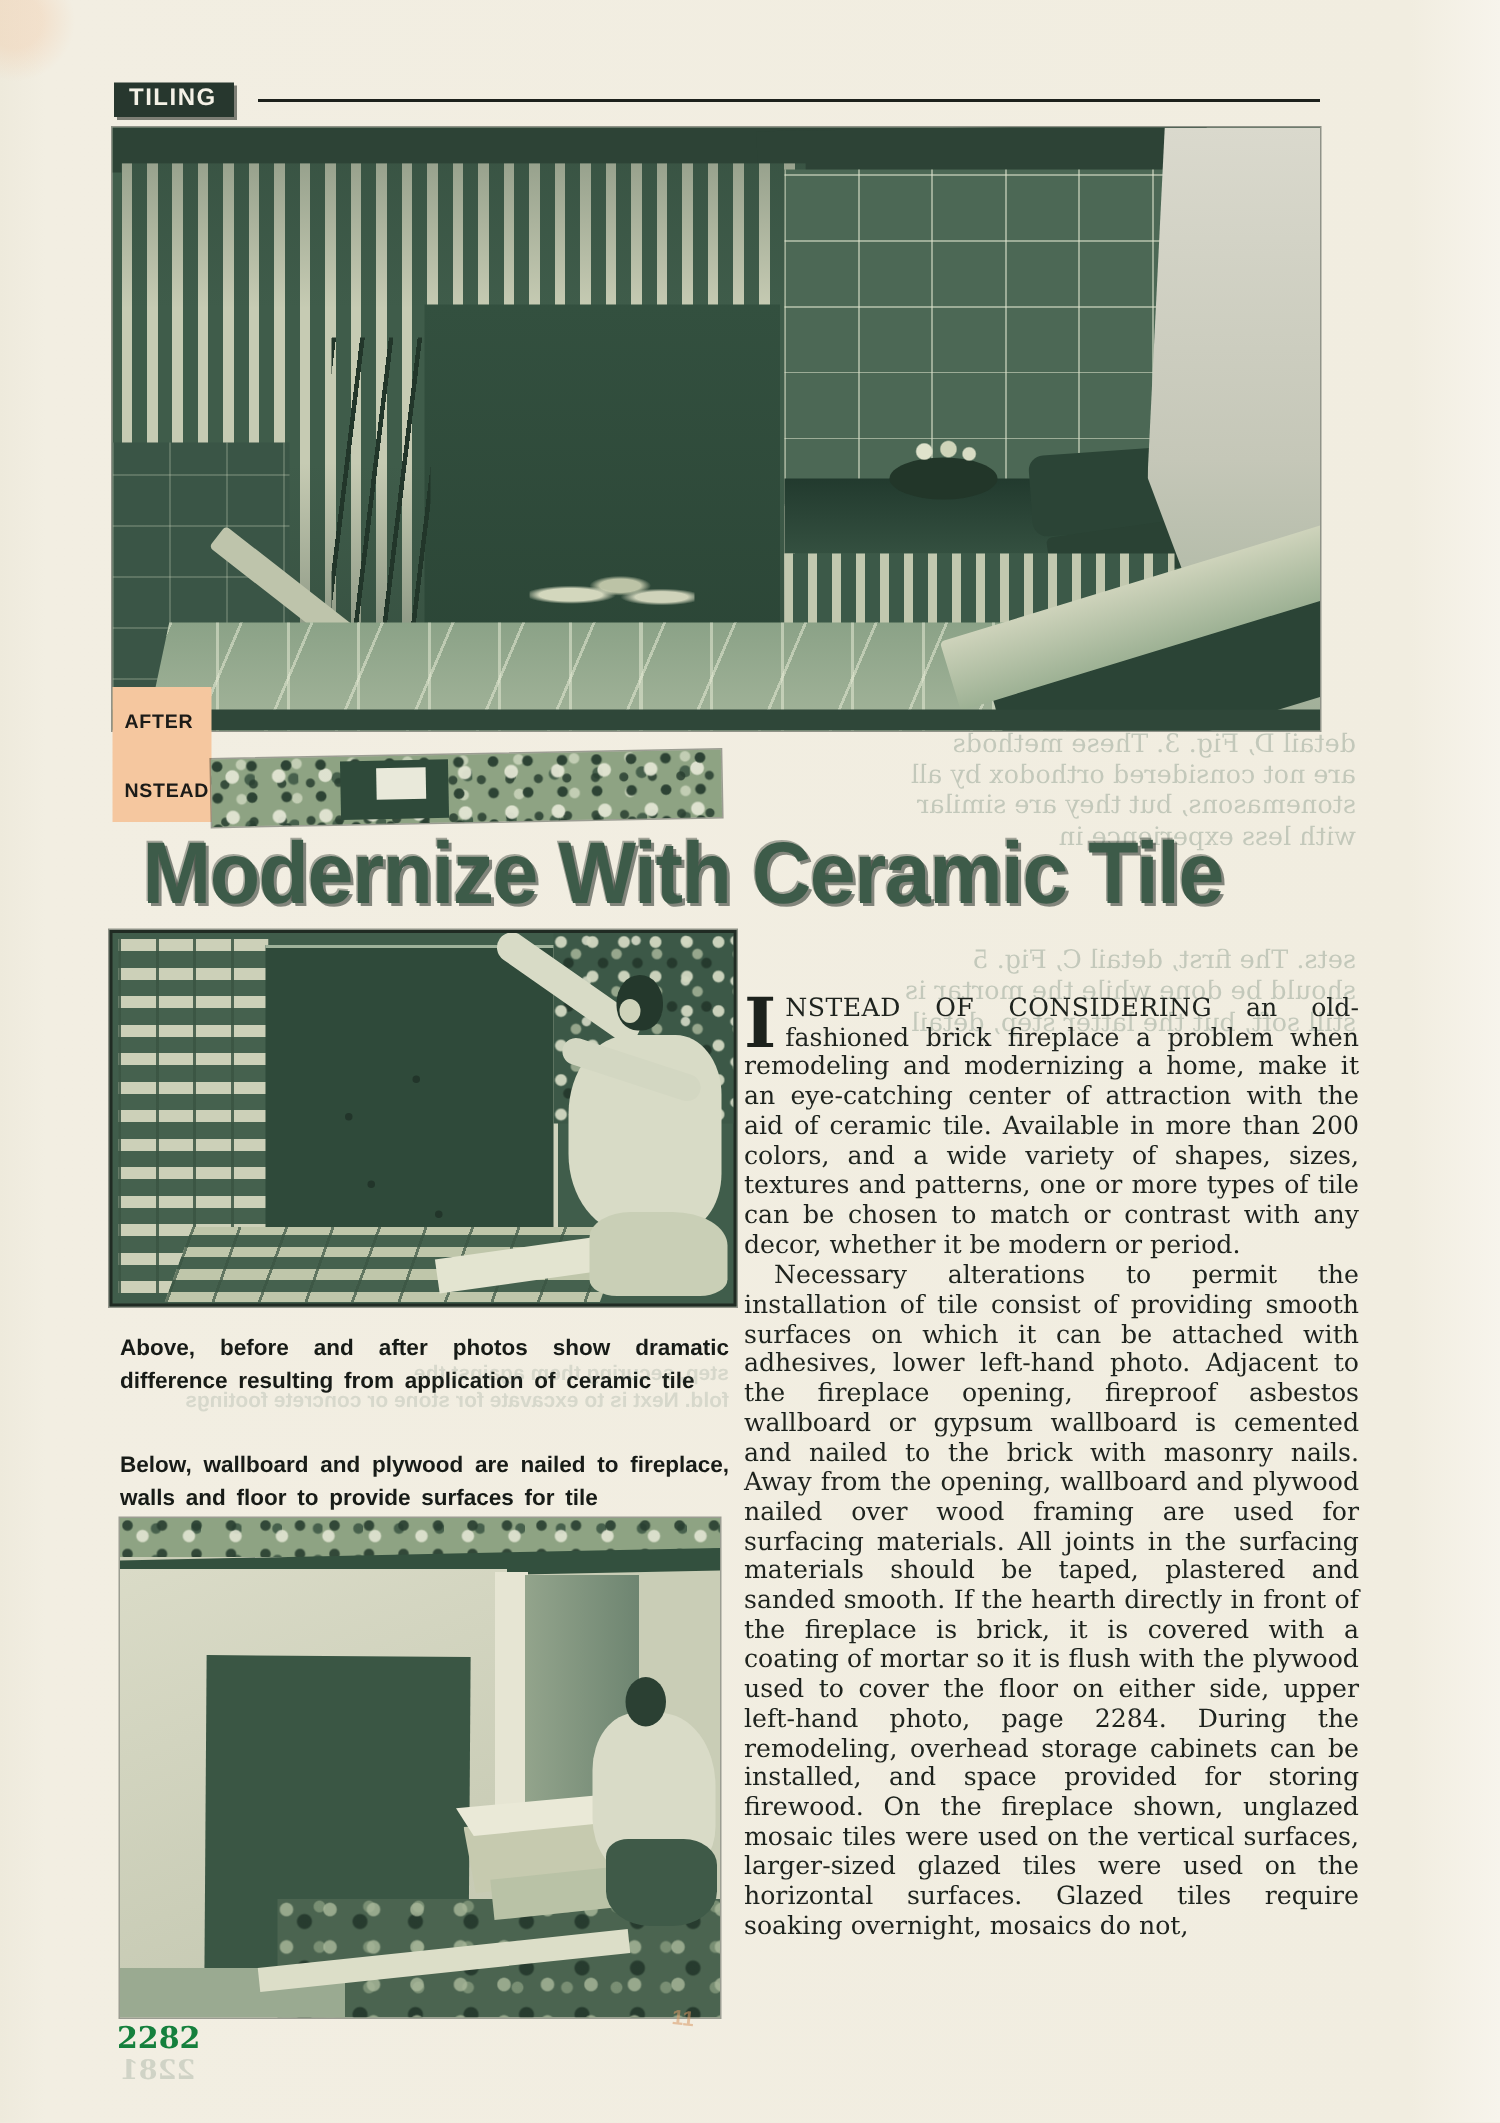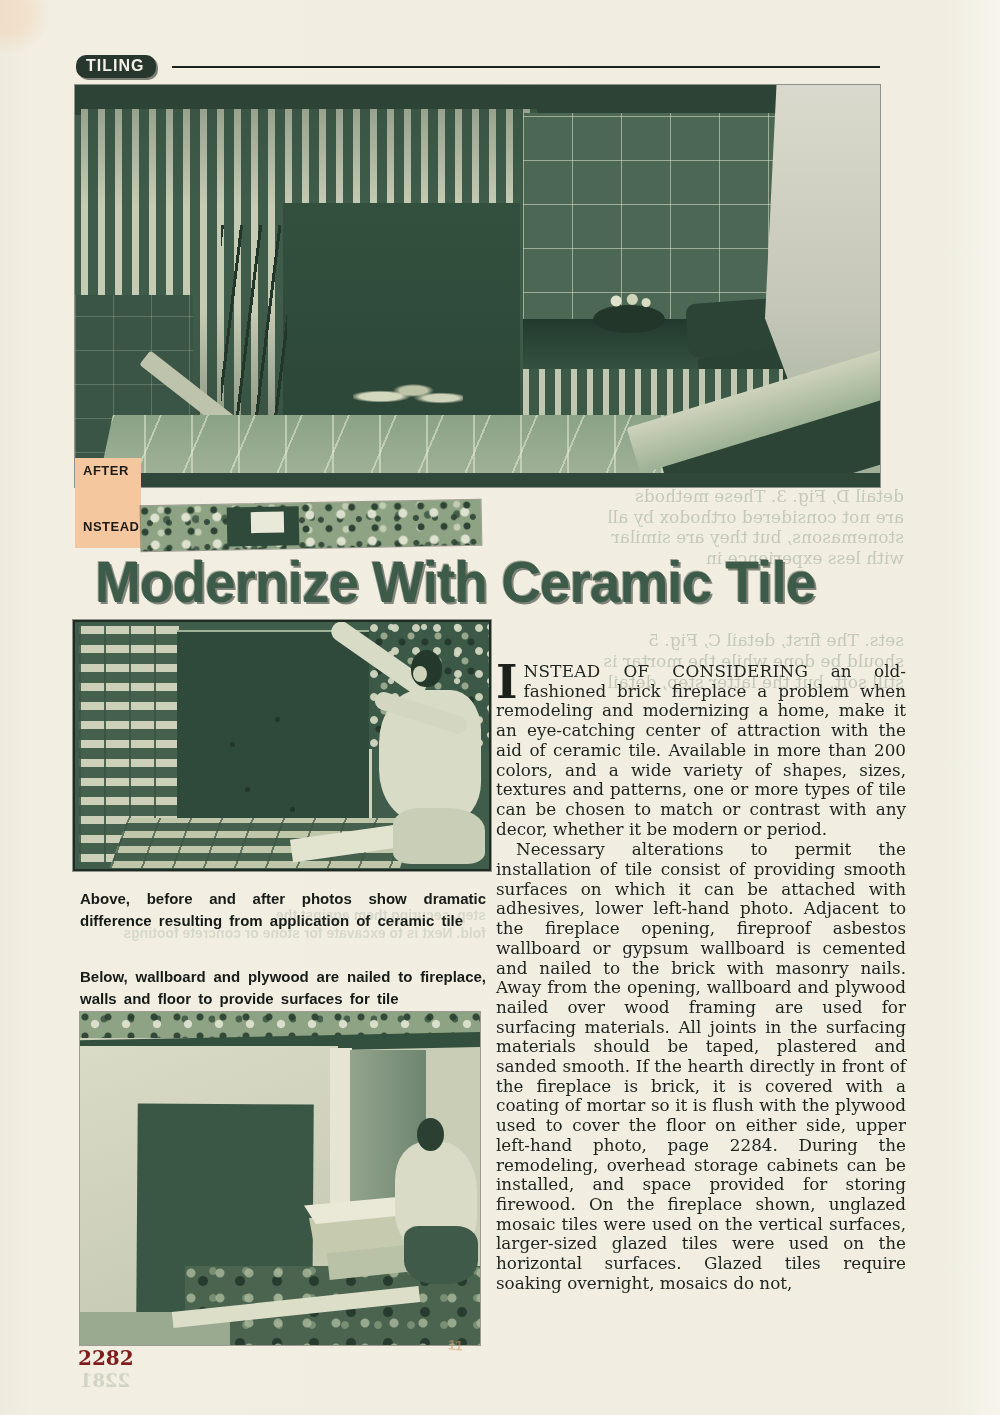--- a/index.html
+++ b/index.html
@@ -11,21 +11,20 @@
       #f1ede0;
     font-family:"Liberation Sans",sans-serif;
   }
   .abs{position:absolute;}
   
   .tag-box{
     left:76px;top:55px;padding:3px 12px 4px 10px;
     background:#27372e;color:#f4f1e6;
     font:800 16px/1 "Liberation Sans",sans-serif;letter-spacing:1px;
     box-shadow:2px 2px 0 rgba(30,35,28,.55);
-    border-radius:10px;
   }
   .header-rule{left:172px;top:66px;width:708px;height:2px;background:#1d211c;}
   
   .photo{background:#405d4b;overflow:hidden;outline:1px solid rgba(25,35,28,.45);}
   .ph{position:absolute;}
   
   #photo-after{left:75px;top:85px;width:805px;height:402px;}
   .p1-topband{left:0;top:0;width:100%;height:30px;background:#2d4336;}
   .p1-topband2{left:430px;top:0;width:300px;height:64px;background:#2d4336;transform:rotate(-1deg);}
   .p1-slats{left:6px;top:24px;width:456px;height:322px;
@@ -74,21 +73,21 @@
       repeating-linear-gradient(102deg,rgba(228,233,211,.55) 0 2px,transparent 2px 46px),
       linear-gradient(180deg,#8ba287,#a4b59b);}
   .p1-floorshadow{left:0;top:388px;width:100%;height:14px;background:#2f4739;}
   .p1-plankshadow{left:588px;top:326px;width:250px;height:80px;background:#2b4436;transform:rotate(-17deg);}
   .p1-plank{left:552px;top:298px;width:300px;height:48px;border-radius:3px;
     background:linear-gradient(180deg,#ced3bb,#9db194);transform:rotate(-17deg);}
   
   .label-strip{left:75px;top:458px;width:66px;height:90px;background:#f5c79f;}
   .label-strip span{position:absolute;left:8px;font:800 13px/1 "Liberation Sans",sans-serif;
     color:#1b1b18;letter-spacing:.5px;}
-  .label-after{top:6px;}
+  .label-after{top:16px;}
   .label-before{top:62px;}
   
   #photo-before{left:141px;top:503px;width:340px;height:45px;transform:rotate(-1.1deg);
     background:#8ea383;outline:1px solid rgba(25,35,28,.4);
     background-image:
       radial-gradient(circle at 4px 5px, rgba(40,62,48,.95) 3px, transparent 4px),
       radial-gradient(circle at 14px 12px, rgba(226,229,211,.95) 4px, transparent 5px),
       radial-gradient(circle at 9px 17px, rgba(40,62,48,.85) 2.6px, transparent 3.4px),
       radial-gradient(circle at 20px 4px, rgba(200,210,185,.9) 3px, transparent 4px),
       radial-gradient(circle at 26px 14px, rgba(63,89,70,.9) 3.4px, transparent 4.4px);
@@ -178,21 +177,21 @@
   .article{left:496px;top:662px;width:410px;color:#1e231e;
     font-family:"DejaVu Serif","Liberation Serif",serif;
     font-size:16.8px;line-height:19.7px;text-align:justify;z-index:3;}
   .article p{margin:0;}
   .article p + p{margin-top:1px;text-indent:20px;}
   .dropcap{float:left;font:700 46px/37px "DejaVu Serif","Liberation Serif",serif;
     padding:2px 6px 0 0;color:#1c211c;}
   .lead{letter-spacing:.3px;}
   
   .page-number{left:78px;top:1348px;font:700 20px/1 "DejaVu Serif","Liberation Serif",serif;
-    color:#7f1d1d;}
+    color:#15803d;}
   
   .ghost{transform:scaleX(-1);color:#4e6b5c;pointer-events:none;}
   .ghost-right{left:512px;top:486px;width:392px;opacity:.28;
     font:400 17px/20.6px "DejaVu Serif","Liberation Serif",serif;z-index:1;}
   .ghost-left{left:84px;top:906px;width:402px;opacity:.16;
     font:700 14px/18px "Liberation Sans",sans-serif;}
   .ghost-pagenum{left:80px;top:1372px;opacity:.2;
     font:700 18px/1 "DejaVu Serif","Liberation Serif",serif;}
   .stray-mark{left:448px;top:1338px;color:#d99a66;opacity:.55;
     font:700 14px/1 "Liberation Sans",sans-serif;transform:rotate(6deg);}

